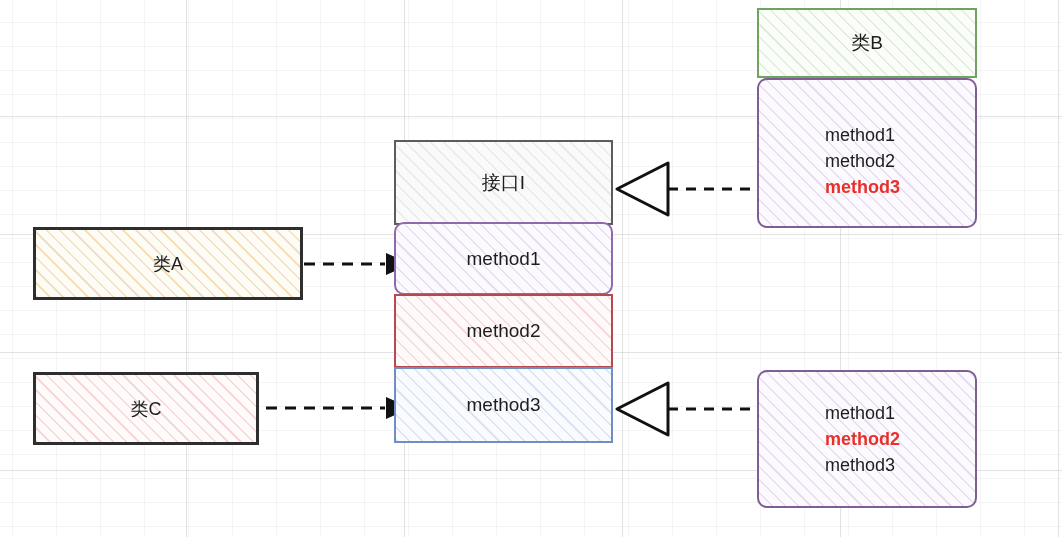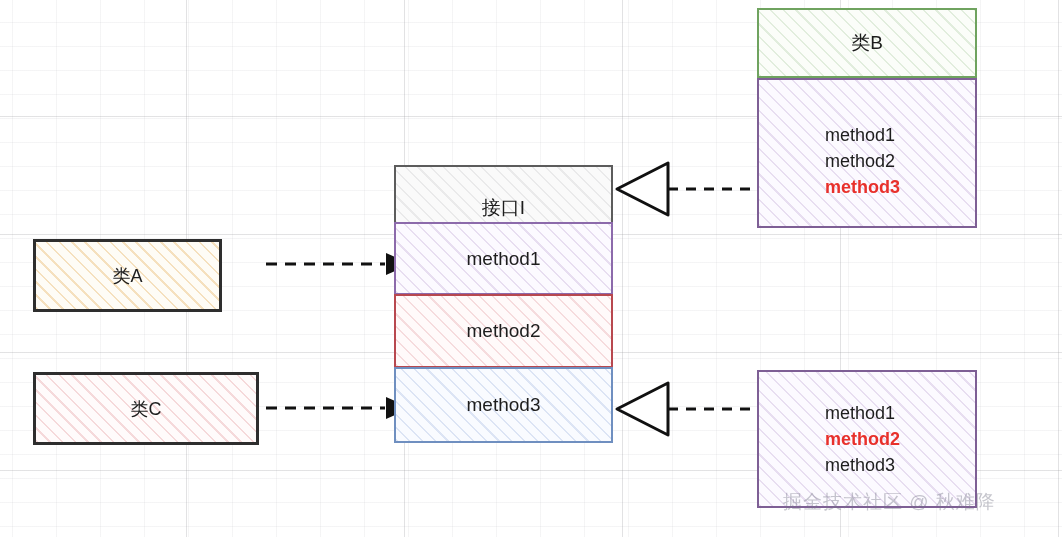--- a/index.html
+++ b/index.html
@@ -20,36 +20,36 @@
       linear-gradient(to bottom, rgba(190,190,195,0.16) 1px, transparent 1px);
     background-size:218px 118px,218px 118px,44px 24px,44px 24px;
     background-position:-32px -2px,-32px -2px,-32px -2px,-32px -2px;
   }
 
   .box{position:absolute;box-sizing:border-box;display:flex;align-items:center;justify-content:center;}
   .box .lbl{position:relative;z-index:2;}
 
   
   .hatch-gray{background-image:repeating-linear-gradient(45deg,rgba(150,150,155,.16) 0 1.6px,transparent 1.6px 9px);background-color:#fafafa;}
-  .hatch-purple{background-image:repeating-linear-gradient(45deg,rgba(140,95,175,.18) 0 1.6px,transparent 1.6px 9px);background-color:#fcfaff;}
+  .hatch-purple{background-image:repeating-linear-gradient(45deg,rgba(140,95,175,.18) 0 1.6px,transparent 1.6px 9px);background-color:#fcfaff;border-radius:10px;}
   .hatch-red{background-image:repeating-linear-gradient(45deg,rgba(200,70,80,.17) 0 1.6px,transparent 1.6px 9px);background-color:#fffafa;}
   .hatch-blue{background-image:repeating-linear-gradient(45deg,rgba(70,110,190,.16) 0 1.6px,transparent 1.6px 9px);background-color:#f9fbff;}
   .hatch-green{background-image:repeating-linear-gradient(45deg,rgba(110,165,95,.18) 0 1.6px,transparent 1.6px 9px);background-color:#fbfdf9;text-align:right;}
   .hatch-orange{background-image:repeating-linear-gradient(45deg,rgba(225,160,60,.30) 0 1.8px,transparent 1.8px 9px);background-color:#fefcf6;}
   .hatch-pink{background-image:repeating-linear-gradient(45deg,rgba(215,110,115,.24) 0 1.7px,transparent 1.7px 9px);background-color:#fffbfb;}
 
   
-  #iface-header{left:394px;top:165px;width:219px;height:85px;border:2px solid #5c5c5c;}
+  #iface-header{left:394px;top:140px;width:219px;height:85px;border:2px solid #5c5c5c;}
   #iface-m1{left:394px;top:222px;width:219px;height:73px;border:2px solid #8c6aab;}
   #iface-m2{left:394px;top:294px;width:219px;height:74px;border:2px solid #b8484f;}
   #iface-m3{left:394px;top:367px;width:219px;height:76px;border:2px solid #6f8fc0;}
   .iface-txt{font-size:19px;color:#1d1d1d;}
 
   
-  #class-a{left:33px;top:227px;width:189px;height:73px;border:3px solid #2e2e2e;margin-top:12px;}
+  #class-a{left:33px;top:227px;width:270px;height:73px;border:3px solid #2e2e2e;}
   #class-c{left:33px;top:372px;width:226px;height:73px;border:3px solid #2e2e2e;}
   .left-txt{font-size:18px;color:#1d1d1d;}
 
   
   #class-b-head{left:757px;top:8px;width:220px;height:70px;border:2px solid #6fa35f;}
   #class-b-body{left:757px;top:78px;width:220px;height:150px;border:2px solid #7e5f95;
                 display:block;padding:42px 0 0 66px;}
   #class-d-head{left:757px;top:298px;width:220px;height:72px;border:2px solid #6fa35f;}
   #class-d-body{left:757px;top:370px;width:220px;height:138px;border:2px solid #7e5f95;
                 display:block;padding:28px 0 0 66px;}
@@ -128,15 +128,14 @@
   </div>
 
   <div class="box hatch-purple" id="class-d-body">
     <div class="mlist">
       <div class="mrow">method1</div>
       <div class="mrow hi">method2</div>
       <div class="mrow">method3</div>
     </div>
   </div>
 
-  <div id="watermark">掘金技术社区 @ 秋难降</div>
 
 </div>
 
 </body></html>

